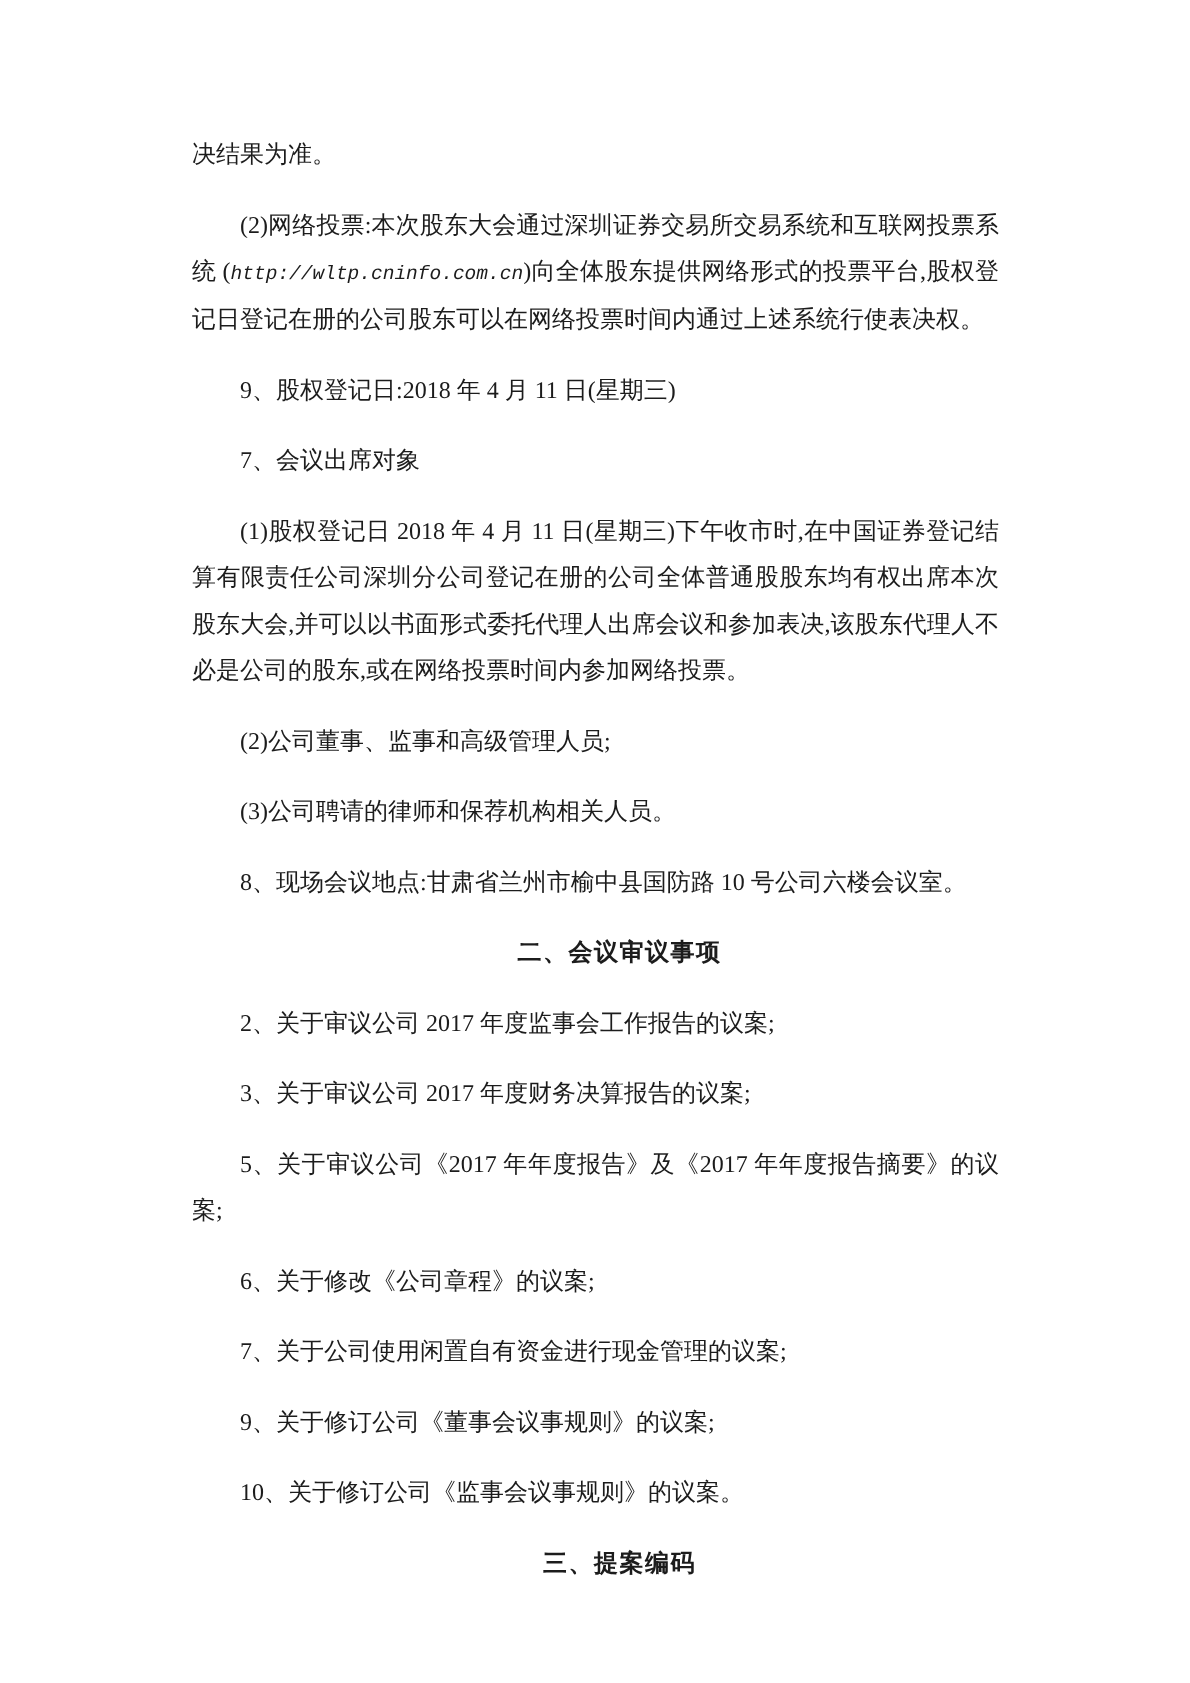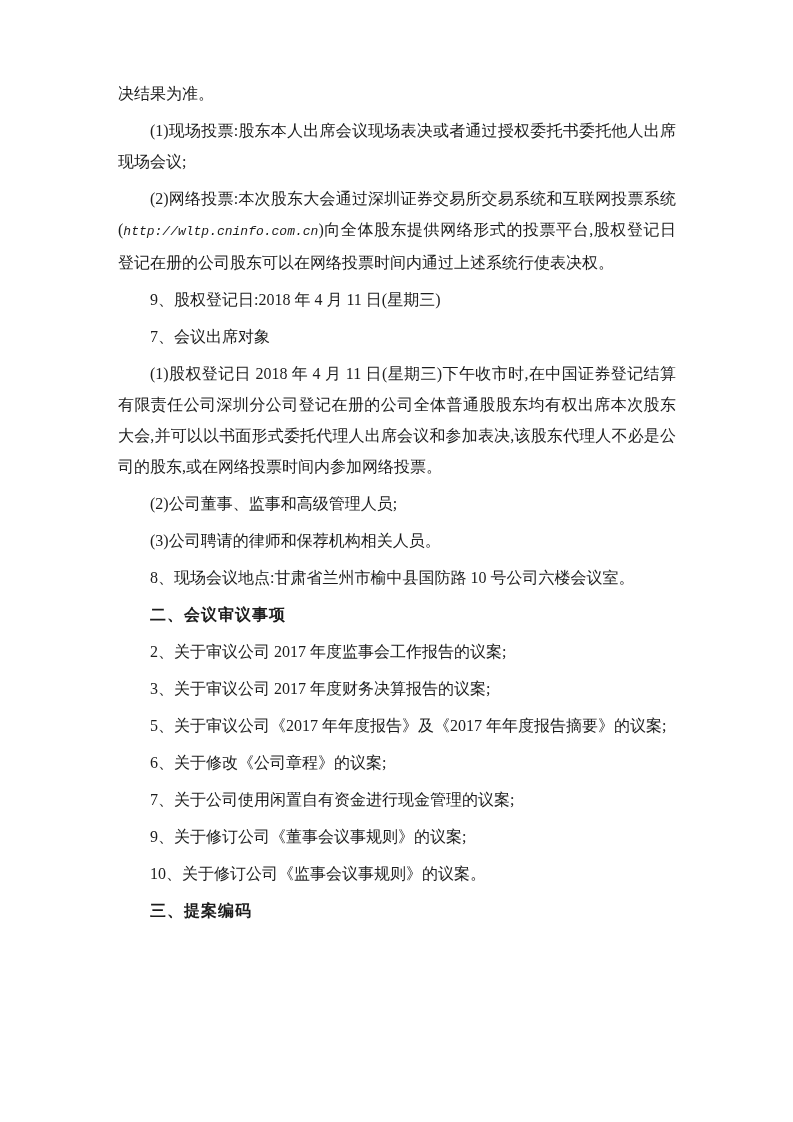--- a/index.html
+++ b/index.html
@@ -20,45 +20,44 @@
     top: 72px;
     width: 570px;
     color: #1c1c1c;
     font-family: "Liberation Serif", "DejaVu Serif", serif;
     font-size: 16px;
     line-height: 31px;
     text-align: justify;
     text-justify: inter-character;
   }
   p.para {
-    margin: 6px;
+    margin: 16px;
     padding: 0;
   }
   p.para.indent {
     text-indent: 32px;
   }
   p.heading {
     font-family: "Liberation Sans", "DejaVu Sans", sans-serif;
     font-weight: bold;
-    text-align: left;
+    text-align: center;
     letter-spacing: 1px;
   }
   .run-mono {
     font-family: "Liberation Mono", "DejaVu Sans Mono", monospace;
     font-size: 13px;
     font-style: italic;
   }
 </style>
 </head>
 <body>
 
 <div class="page">
   <div class="content" style="color: rgb(28, 28, 28);">
       <p class="para body"><span class="run-normal">决结果为准。</span></p>
-      <p class="para body indent"><span class="run-normal">(1)现场投票:股东本人出席会议现场表决或者通过授权委托书委托他人出席现场会议;</span></p>
       <p class="para body indent"><span class="run-normal">(2)网络投票:本次股东大会通过深圳证券交易所交易系统和互联网投票系统 (</span><span class="run-mono">http://wltp.cninfo.com.cn</span><span class="run-normal">)向全体股东提供网络形式的投票平台,股权登记日登记在册的公司股东可以在网络投票时间内通过上述系统行使表决权。</span></p>
       <p class="para body indent"><span class="run-normal">9、股权登记日:2018 年 4 月 11 日(星期三)</span></p>
       <p class="para body indent"><span class="run-normal">7、会议出席对象</span></p>
       <p class="para body indent"><span class="run-normal">(1)股权登记日 2018 年 4 月 11 日(星期三)下午收市时,在中国证券登记结算有限责任公司深圳分公司登记在册的公司全体普通股股东均有权出席本次股东大会,并可以以书面形式委托代理人出席会议和参加表决,该股东代理人不必是公司的股东,或在网络投票时间内参加网络投票。</span></p>
       <p class="para body indent"><span class="run-normal">(2)公司董事、监事和高级管理人员;</span></p>
       <p class="para body indent"><span class="run-normal">(3)公司聘请的律师和保荐机构相关人员。</span></p>
       <p class="para body indent"><span class="run-normal">8、现场会议地点:甘肃省兰州市榆中县国防路 10 号公司六楼会议室。</span></p>
       <p class="para heading indent"><span class="run-normal">二、会议审议事项</span></p>
       <p class="para body indent"><span class="run-normal">2、关于审议公司 2017 年度监事会工作报告的议案;</span></p>
       <p class="para body indent"><span class="run-normal">3、关于审议公司 2017 年度财务决算报告的议案;</span></p>

